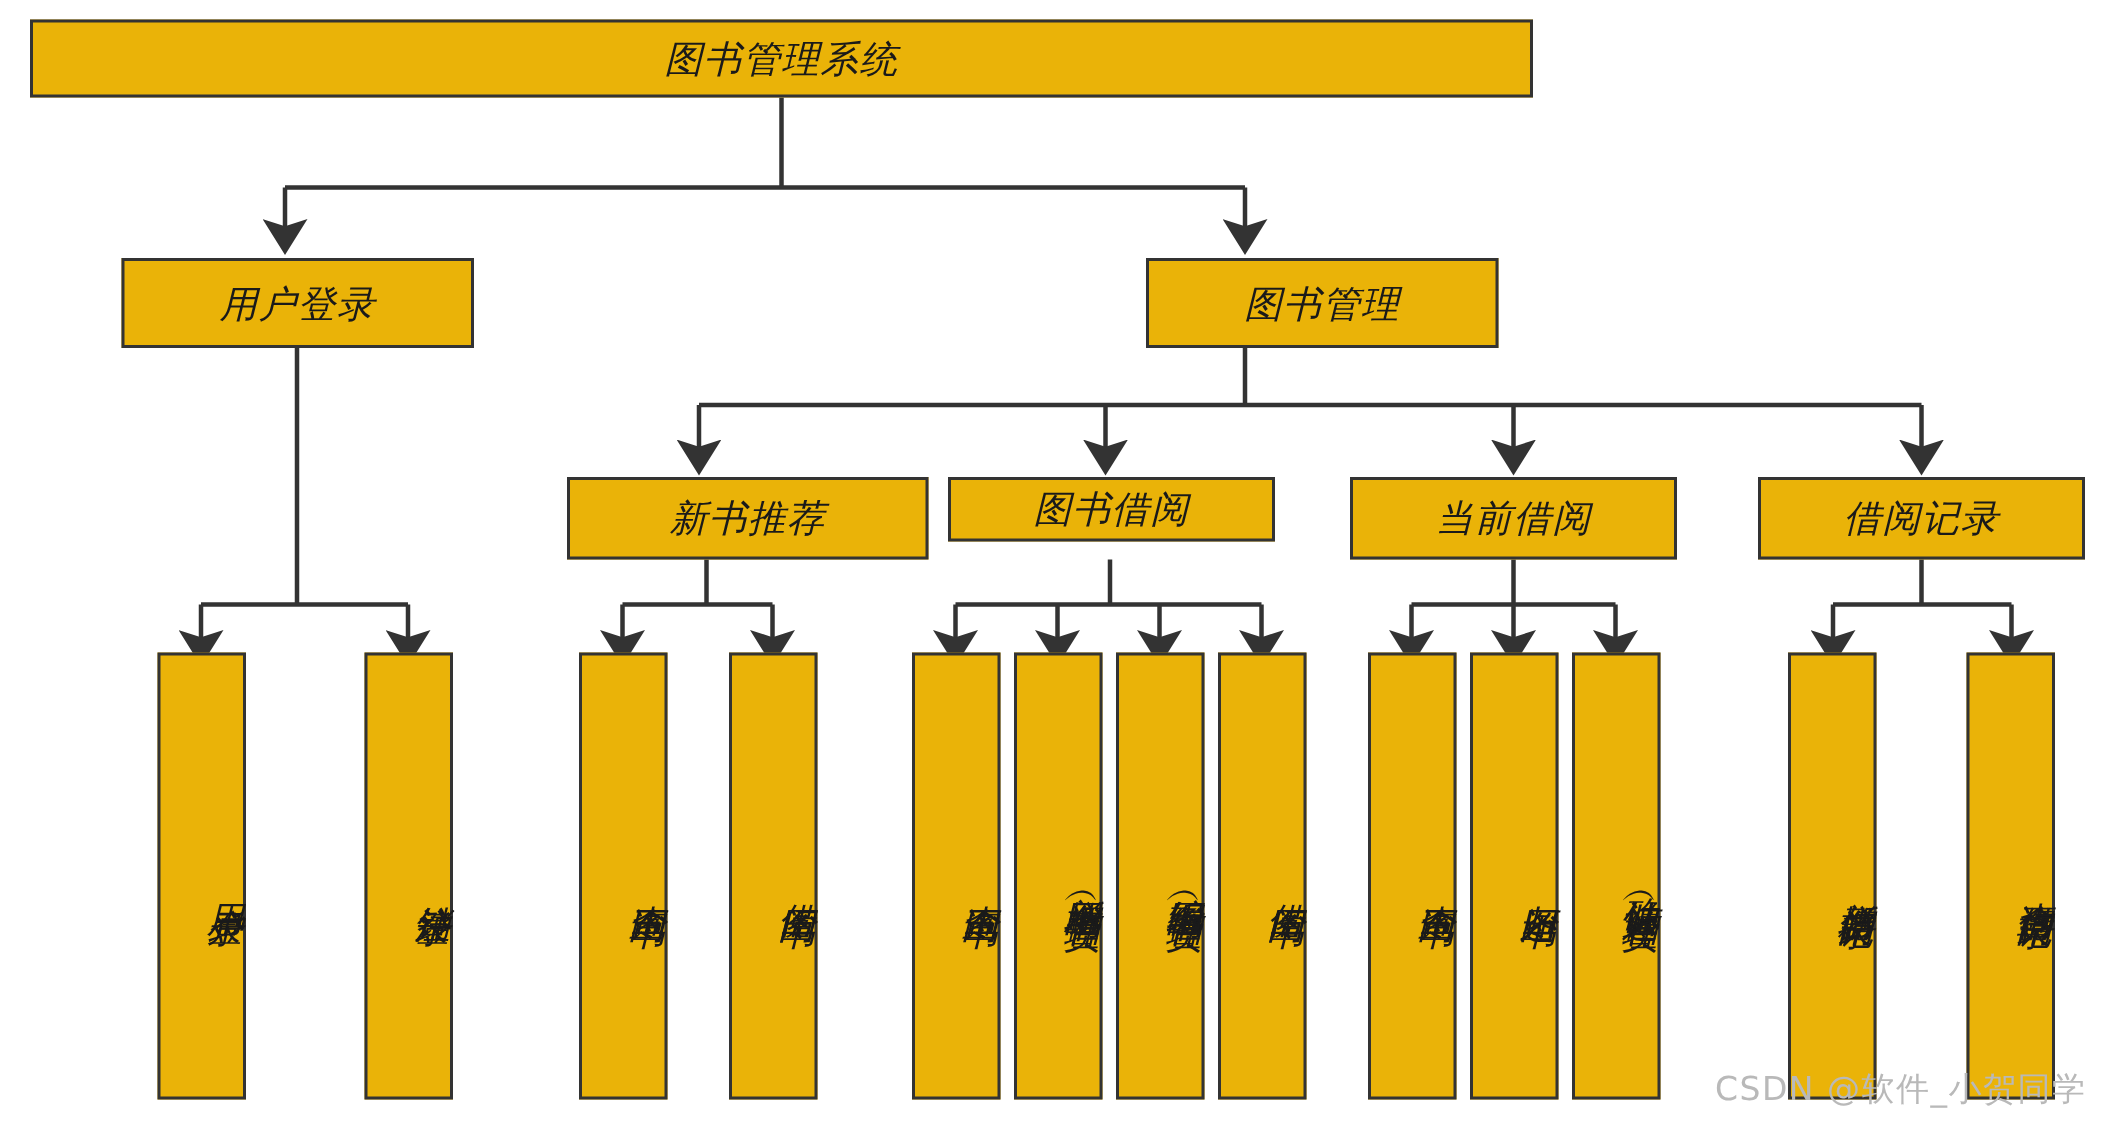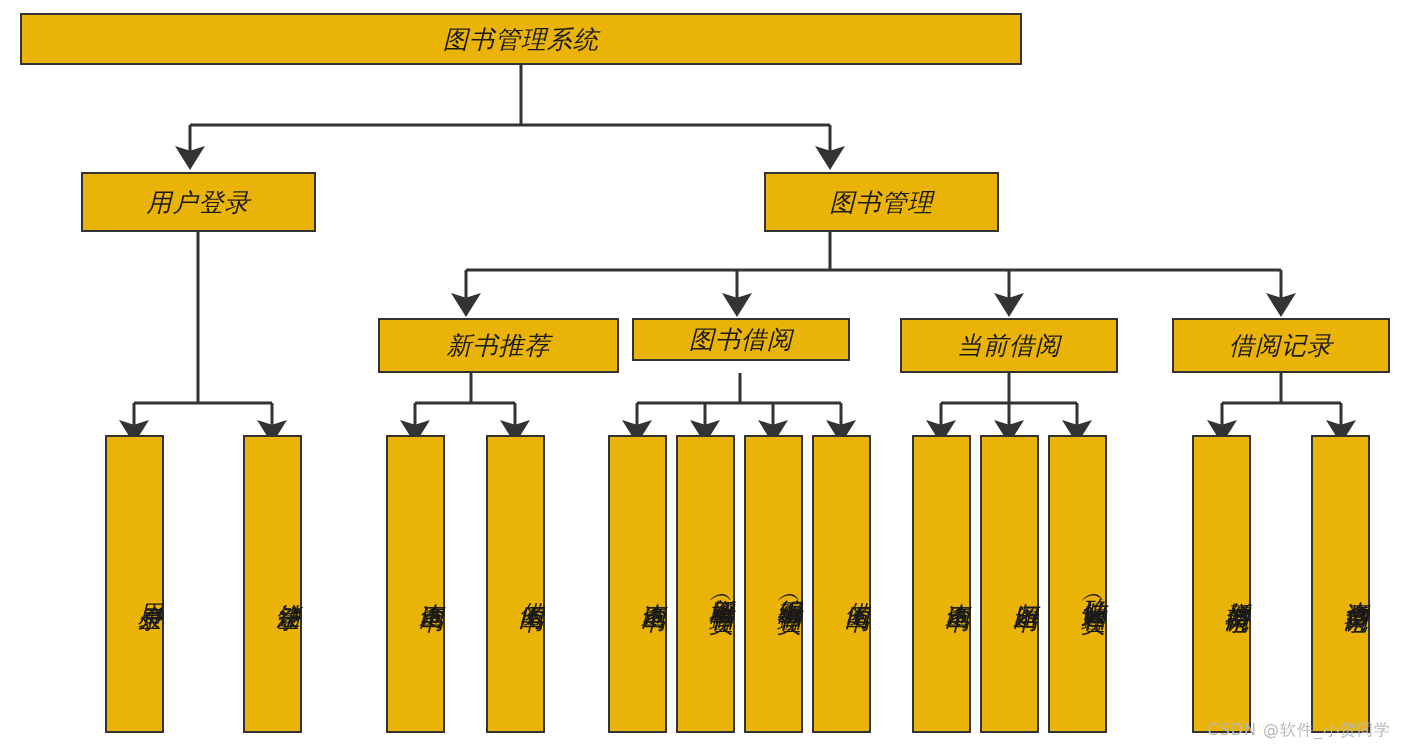--- a/index.html
+++ b/index.html
@@ -47,21 +47,21 @@
   }
 
   
   #wires{position:absolute;left:0;top:0;width:1405px;height:747px;pointer-events:none;}
 
   
   .watermark{
     position:absolute;
     right:14px;
     bottom:6px;
-    font-size:16px;
+    font-size:22px;
     color:#b9b9b9;
     letter-spacing:1px;
     white-space:nowrap;
   }
 </style>
 </head>
 <body>
 
 <div id="canvas">
 

